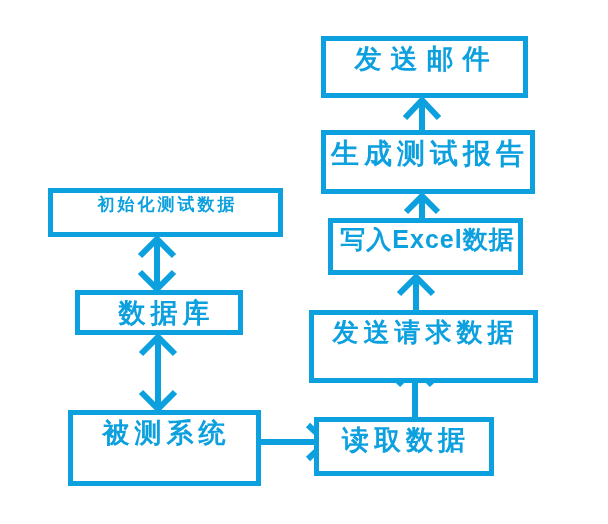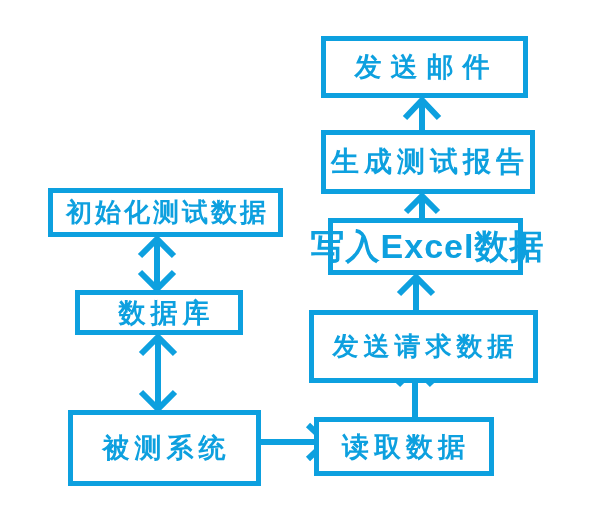--- a/index.html
+++ b/index.html
@@ -30,35 +30,34 @@
     stroke-linecap: butt;
     stroke-linejoin: miter;
   }
   .node {
     position: absolute;
     box-sizing: border-box;
     border: 5px solid #0da0df;
     background: #ffffff;
     color: #0da0df;
     display: flex;
-    align-items: center;
     justify-content: center;
     font-size: 27px;
     letter-spacing: 5px;
     white-space: nowrap;
     font-weight: 600;
   }
   .node span { transform: translateX(2px); } 
 
-  .n-init    { left: 48px;  top: 188px; width: 235px; height: 49px; font-size: 26px; letter-spacing: 3px; }
+  .n-init    { left: 48px;  top: 188px; width: 235px; height: 49px; font-size: 17px; letter-spacing: 3px; }
   .n-db      { left: 75px;  top: 290px; width: 168px; height: 45px; padding-left: 11px; }
   .n-sut     { left: 68px;  top: 410px; width: 193px; height: 76px; }
   .n-read    { left: 314px; top: 417px; width: 180px; height: 59px; }
   .n-request { left: 309px; top: 310px; width: 229px; height: 73px; font-size: 26px; }
-  .n-excel   { left: 328px; top: 218px; width: 195px; height: 57px; font-size: 34px; letter-spacing: 1px; }
+  .n-excel   { left: 328px; top: 218px; width: 195px; height: 57px; font-size: 25px; letter-spacing: 1px; }
   .n-report  { left: 321px; top: 130px; width: 214px; height: 64px; font-size: 28px; }
   .n-mail    { left: 321px; top: 36px;  width: 207px; height: 62px; letter-spacing: 9px; }
 </style>
 </head>
 <body>
 
 <div class="canvas">
 
   <svg class="edges" viewBox="0 0 608 524" xmlns="http://www.w3.org/2000/svg">
 

